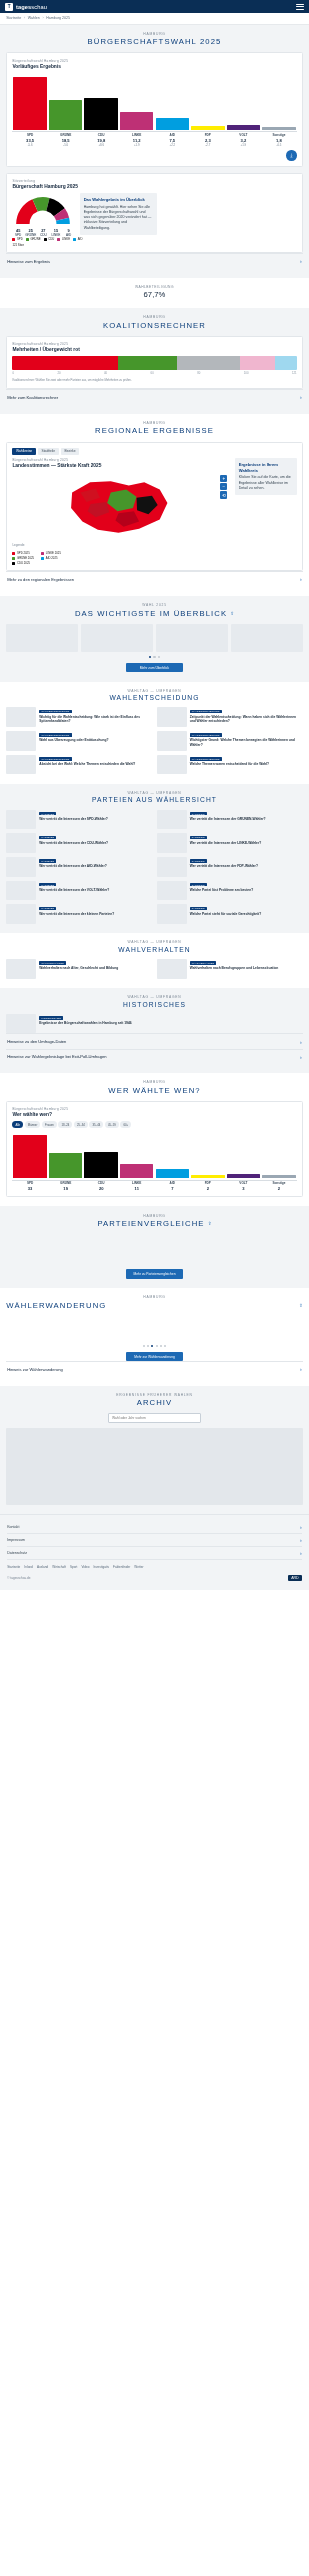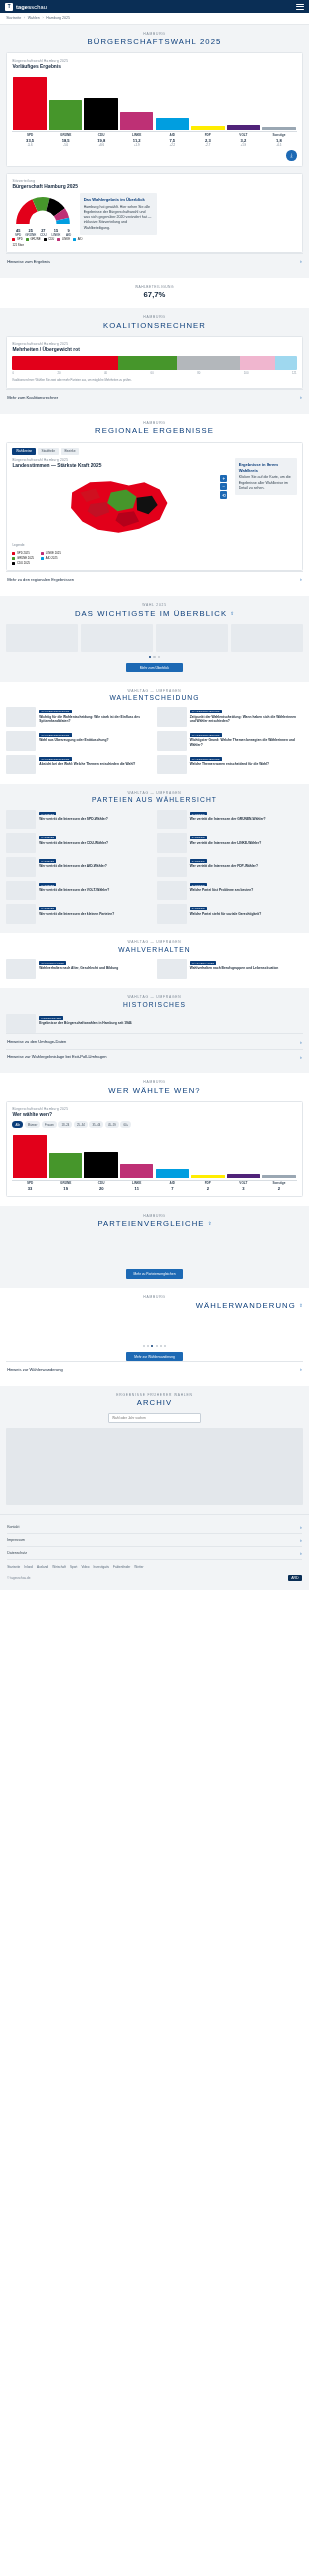--- a/index.html
+++ b/index.html
@@ -89,21 +89,21 @@
     justify-content: space-between; align-items: center; font-size: 4.1px; color: #11243a;
   }
   .chev { color: #1d69b4; font-size: 5.2px; }
   .promo {
     background: #eef1f4; padding: 4.1px; border-radius: 1px; font-size: 3.6px; line-height: 1.45;
     color: #33424f; width: 77px;
   }
   .promo b { display: block; font-size: 4.1px; color: #0a3d7a; margin-bottom: 1.5px; }
   
   .turnout-label { text-align: center; font-size: 3.3px; color: #7b8794; letter-spacing: 0.5px; }
-  .turnout-value { text-align: center; font-size: 7.7px; font-weight: bold; color: #11243a; margin-top: 1px; }
+  .turnout-value { text-align: center; font-size: 7.7px; font-weight: normal; color: #11243a; margin-top: 1px; }
   
   .coalbar { display: flex; height: 13.4px; border-radius: 1px; overflow: hidden; }
   .coalbar div { height: 100%; }
   .coalscale { display: flex; justify-content: space-between; font-size: 2.8px; color: #8e9aa6; margin-top: 1.5px; }
   
   .maptabs { display: flex; gap: 2.1px; margin-bottom: 3.1px; }
   .maptab {
     font-size: 3.3px; padding: 1.5px 3.6px; border-radius: 1px; background: #e9edf1; color: #44515e;
   }
   .maptab.active { background: #0a3d7a; color: #fff; }
@@ -647,21 +647,21 @@
   <div style="display:flex;align-items:center;justify-content:center;gap:3.1px">
     <div class="sec-title" style="margin-bottom:0">PARTEIENVERGLEICHE</div>
     <span style="color:#1d69b4;font-size:4.6px">⇪</span>
   </div>
   <div style="height:36px"></div>
   <div class="btn-blue">Mehr zu Parteienvergleichen</div>
 </div>
 
 <div class="section">
   <div class="sec-kicker">HAMBURG</div>
-  <div style="display:flex;align-items:center;justify-content:flex-end;gap:3.1px">
+  <div style="display:flex;align-items:center;justify-content:space-between;gap:3.1px">
     <div class="sec-title" style="margin-bottom:0">WÄHLERWANDERUNG</div>
     <span style="color:#1d69b4;font-size:4.6px">⇪</span>
   </div>
   <div style="height:31px"></div>
   <div class="dots">
       <i></i>
       <i></i>
       <i class="on"></i>
       <i></i>
       <i></i>

